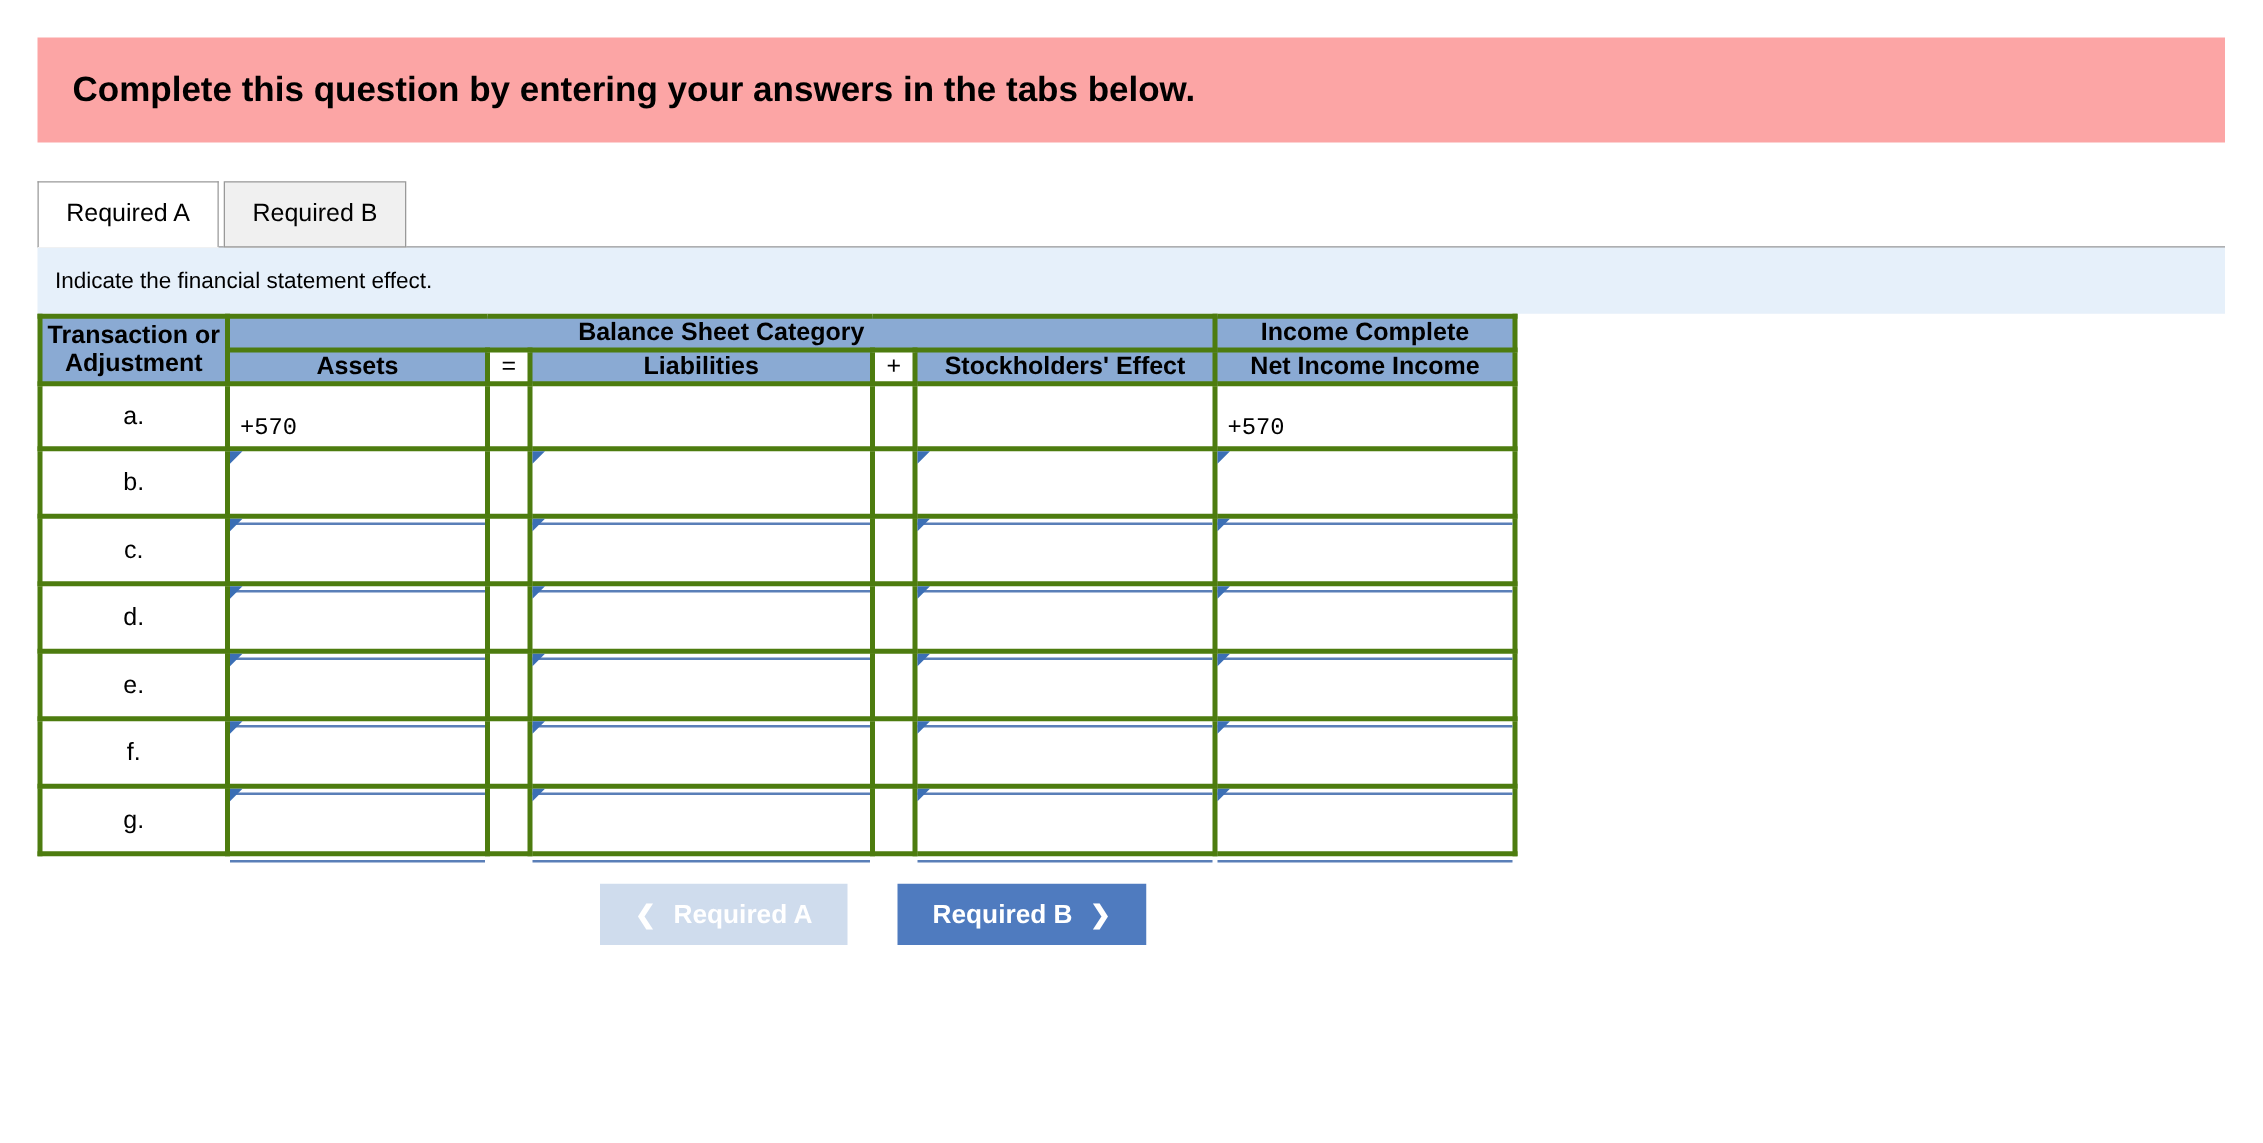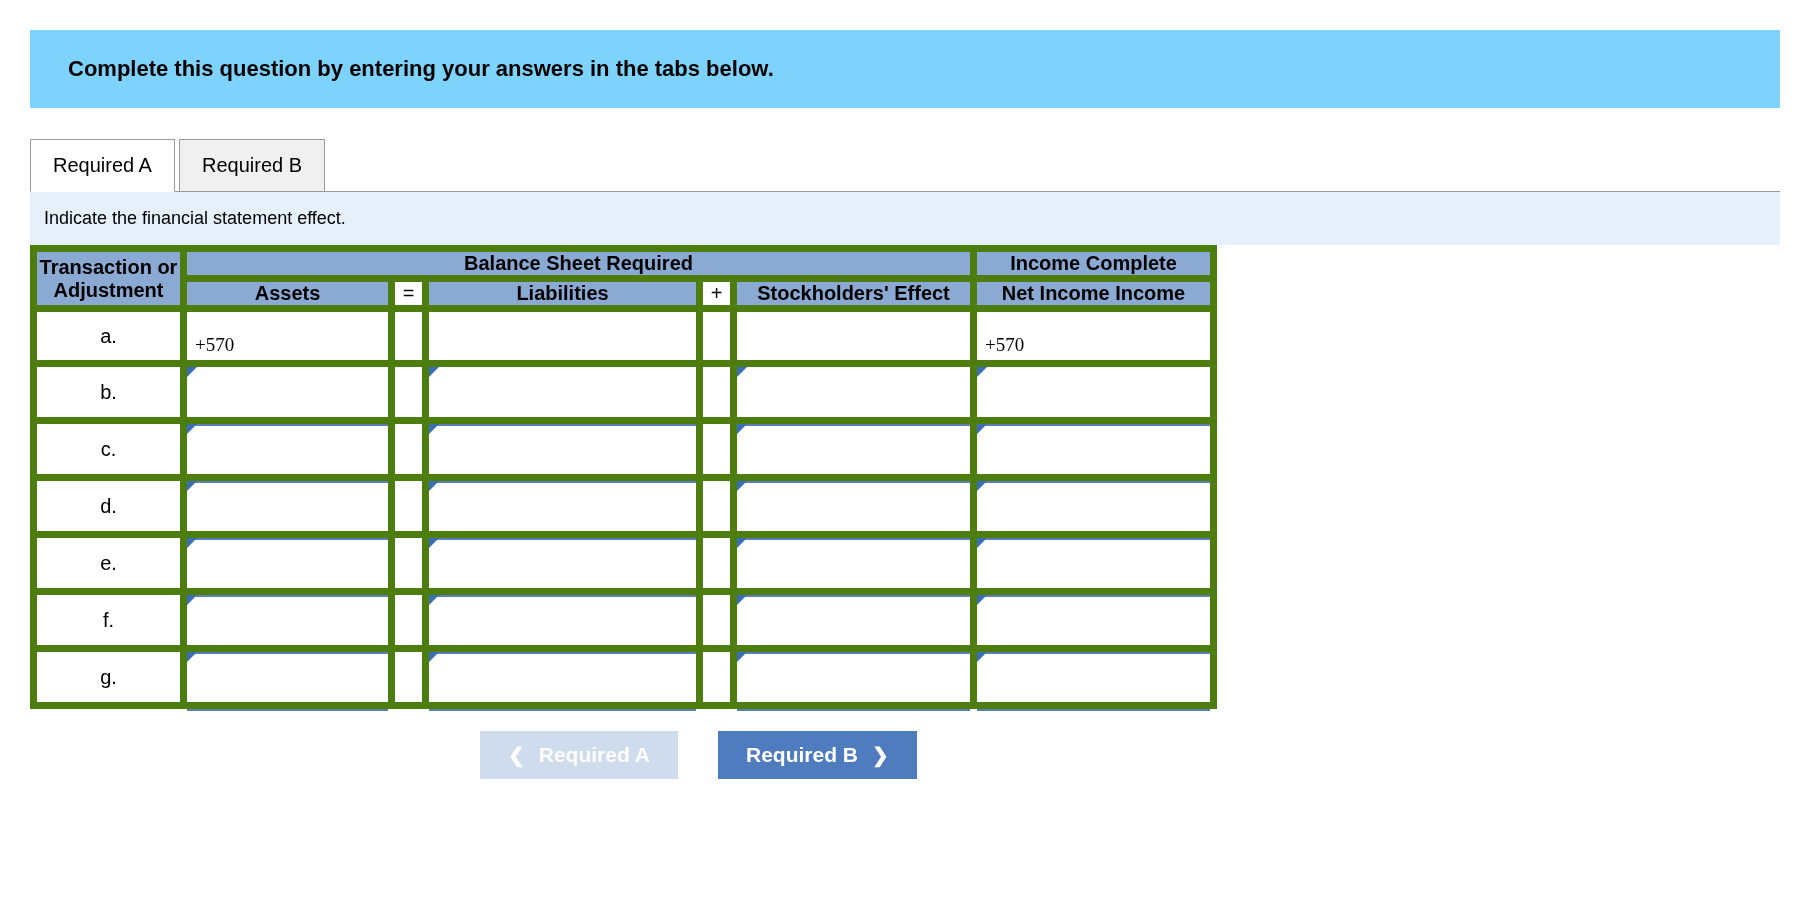--- a/index.html
+++ b/index.html
@@ -5,24 +5,24 @@
   * { box-sizing: border-box; }
   body {
     margin: 0;
     padding: 30px;
     font-family: Arial, Helvetica, sans-serif;
     font-size: 19px;
     color: #000;
     background: #fff;
   }
   .instruction-bar {
-    background: #7dd3fc;
-    padding: 26px 38px;
-    font-weight: bold;
-    font-size: 22px;
+    background: #fca5a5;
+    padding: 26px 28px;
+    font-weight: bold;
+    font-size: 28px;
     margin-bottom: 30px;
   }
   .tabs-row {
     display: flex;
     align-items: flex-end;
   }
   .tab {
     border: 1px solid #999;
     padding: 14px 22px;
     font-size: 20px;
@@ -42,21 +42,21 @@
     border-top: 1px solid #999;
     background: #e6f0fa;
     padding: 16px 14px;
     font-size: 18px;
   }
   .answer-table {
     border-collapse: collapse;
     margin-top: 0;
   }
   .answer-table th, .answer-table td {
-    border: 7px solid #4d7c0f;
+    border: 4px solid #4d7c0f;
     padding: 0;
   }
   .hdr {
     background: #8aaad3;
     font-weight: bold;
     text-align: center;
     font-size: 20px;
     padding: 6px 8px;
   }
   .hdr-white {
@@ -82,21 +82,21 @@
     position: relative;
     height: 38px;
   }
   .cell-input input {
     width: 100%;
     height: 100%;
     border: none;
     outline: none;
     padding: 4px 8px;
     font-size: 19px;
-    font-family: Liberation Serif, serif;
+    font-family: Liberation Mono, monospace;
     background: transparent;
     margin-top: 18px;
   }
   .cell-input.marked::before {
     content: "";
     position: absolute;
     left: 0;
     top: 0;
     width: 0;
     height: 0;
@@ -145,21 +145,21 @@
   <div class="tab active">Required A</div>
   <div class="tab inactive">Required B</div>
 </div>
 
 <div class="tab-content">Indicate the financial statement effect.</div>
 
 <table class="answer-table">
   <thead>
     <tr>
       <th class="hdr col-trans" rowspan="2">Transaction or Adjustment</th>
-      <th class="hdr" colspan="5">Balance Sheet Required</th>
+      <th class="hdr" colspan="5">Balance Sheet Category</th>
       <th class="hdr col-net">Income Complete</th>
     </tr>
     <tr>
       <th class="hdr col-assets">Assets</th>
       <th class="hdr-white col-eq1">=</th>
       <th class="hdr col-liab">Liabilities</th>
       <th class="hdr-white col-plus">+</th>
       <th class="hdr col-stock">Stockholders' Effect</th>
       <th class="hdr col-net">Net Income Income</th>
     </tr>

